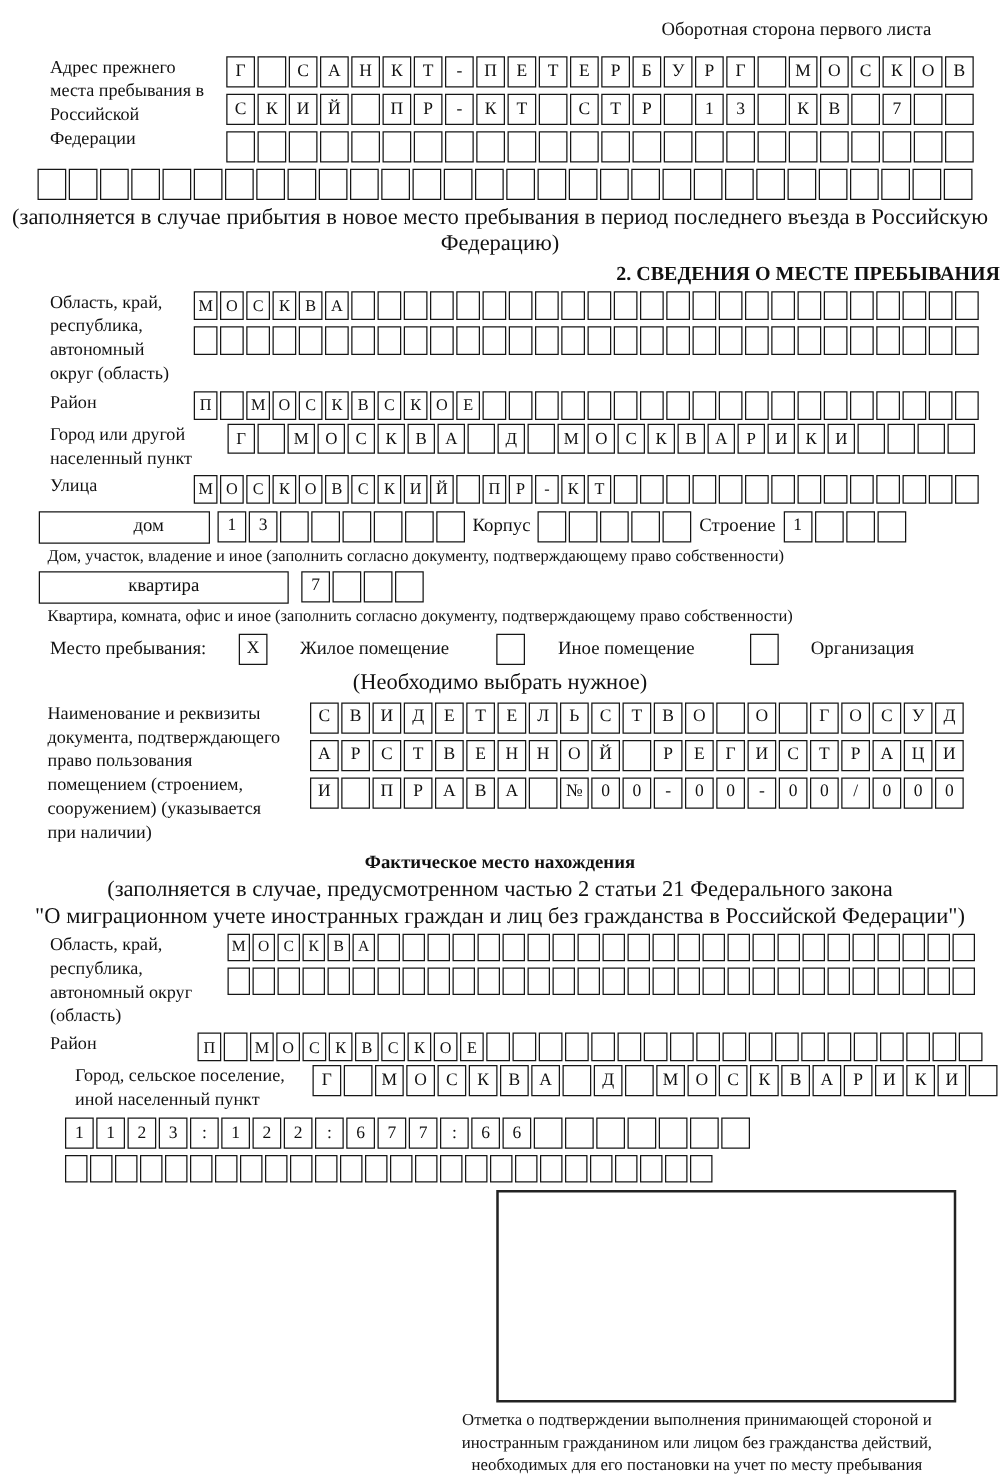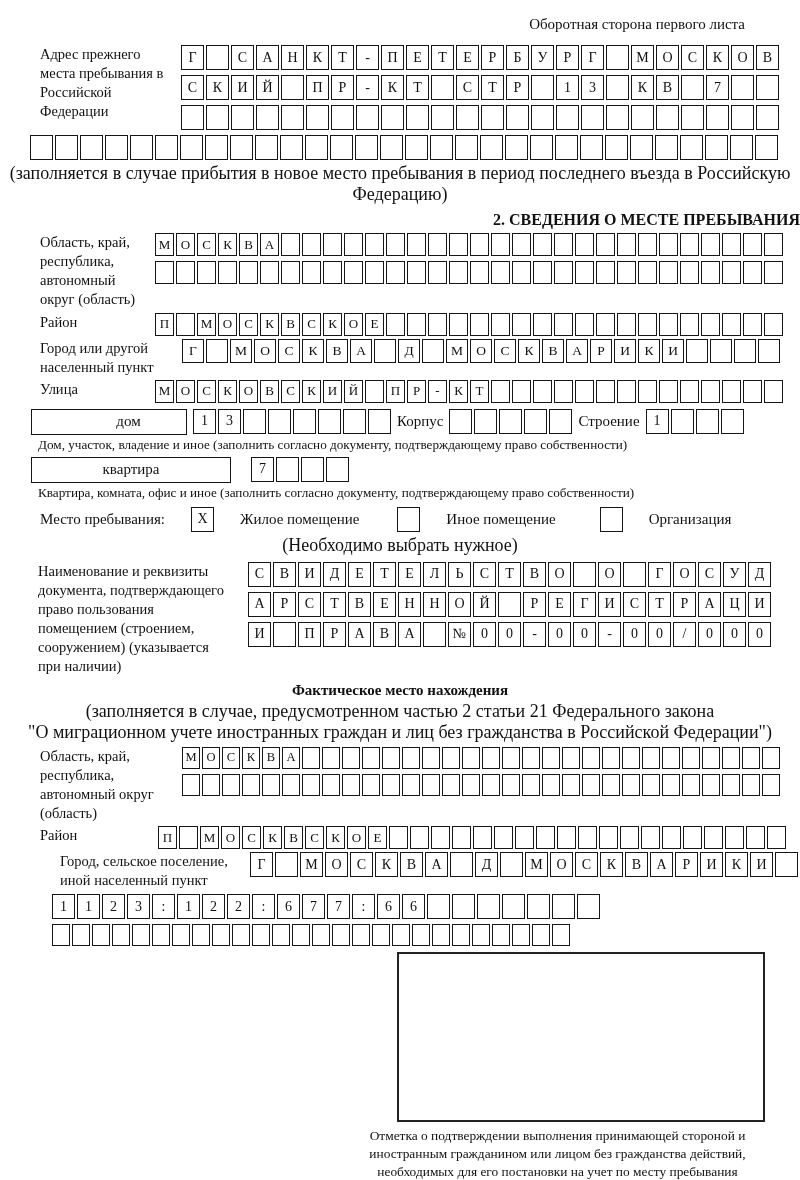--- a/index.html
+++ b/index.html
@@ -327,21 +327,21 @@
         <span class="cell"></span>
         <span class="cell"></span>
         <span class="cell"></span>
         <span class="cell"></span>
         <span class="cell"></span>
         <span class="cell"></span>
       </div>
   </div>
 
   <div class="fblock" style="margin:6px 0 0 31px;gap:6px;">
-    <div class="widebox" style="width:156px;padding-left:39px;">дом</div>
+    <div class="widebox" style="width:137px;padding-left:39px;">дом</div>
     <div class="row">
         <span class="cell">1</span>
         <span class="cell">3</span>
         <span class="cell"></span>
         <span class="cell"></span>
         <span class="cell"></span>
         <span class="cell"></span>
         <span class="cell"></span>
         <span class="cell"></span>
       </div>
@@ -356,21 +356,21 @@
     <div class="inline-lbl">Строение</div>
     <div class="row">
         <span class="cell">1</span>
         <span class="cell"></span>
         <span class="cell"></span>
         <span class="cell"></span>
       </div>
   </div>
   <div class="note-l">Дом, участок, владение и иное (заполнить согласно документу, подтверждающему право собственности)</div>
 
-  <div class="fblock" style="margin:4px 0 0 31px;gap:20px;">
+  <div class="fblock" style="margin:4px 0 0 31px;gap:10px;">
     <div class="widebox" style="width:200px;">квартира</div>
     <div class="row">
         <span class="cell">7</span>
         <span class="cell"></span>
         <span class="cell"></span>
         <span class="cell"></span>
       </div>
   </div>
   <div class="note-l">Квартира, комната, офис и иное (заполнить согласно документу, подтверждающему право собственности)</div>
 

